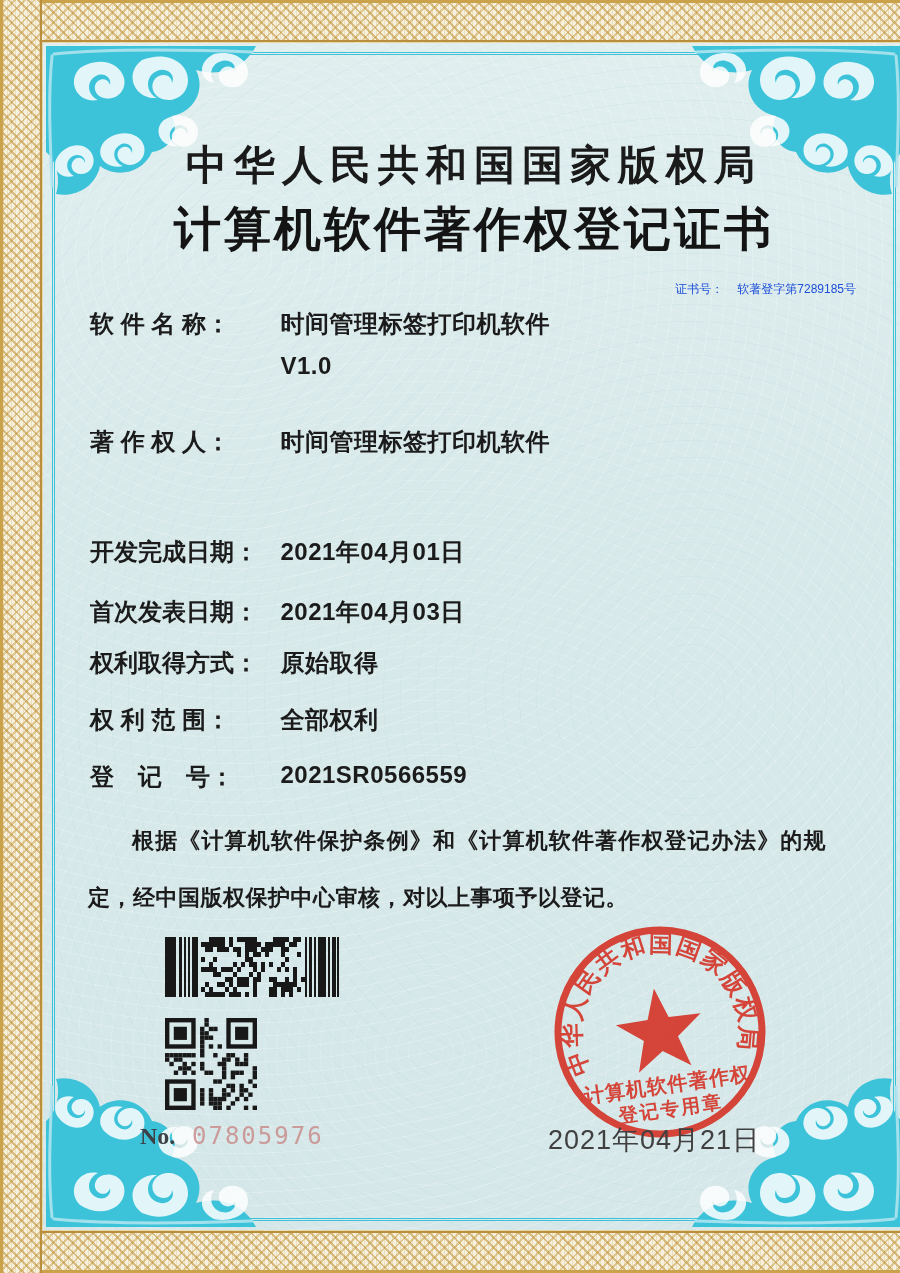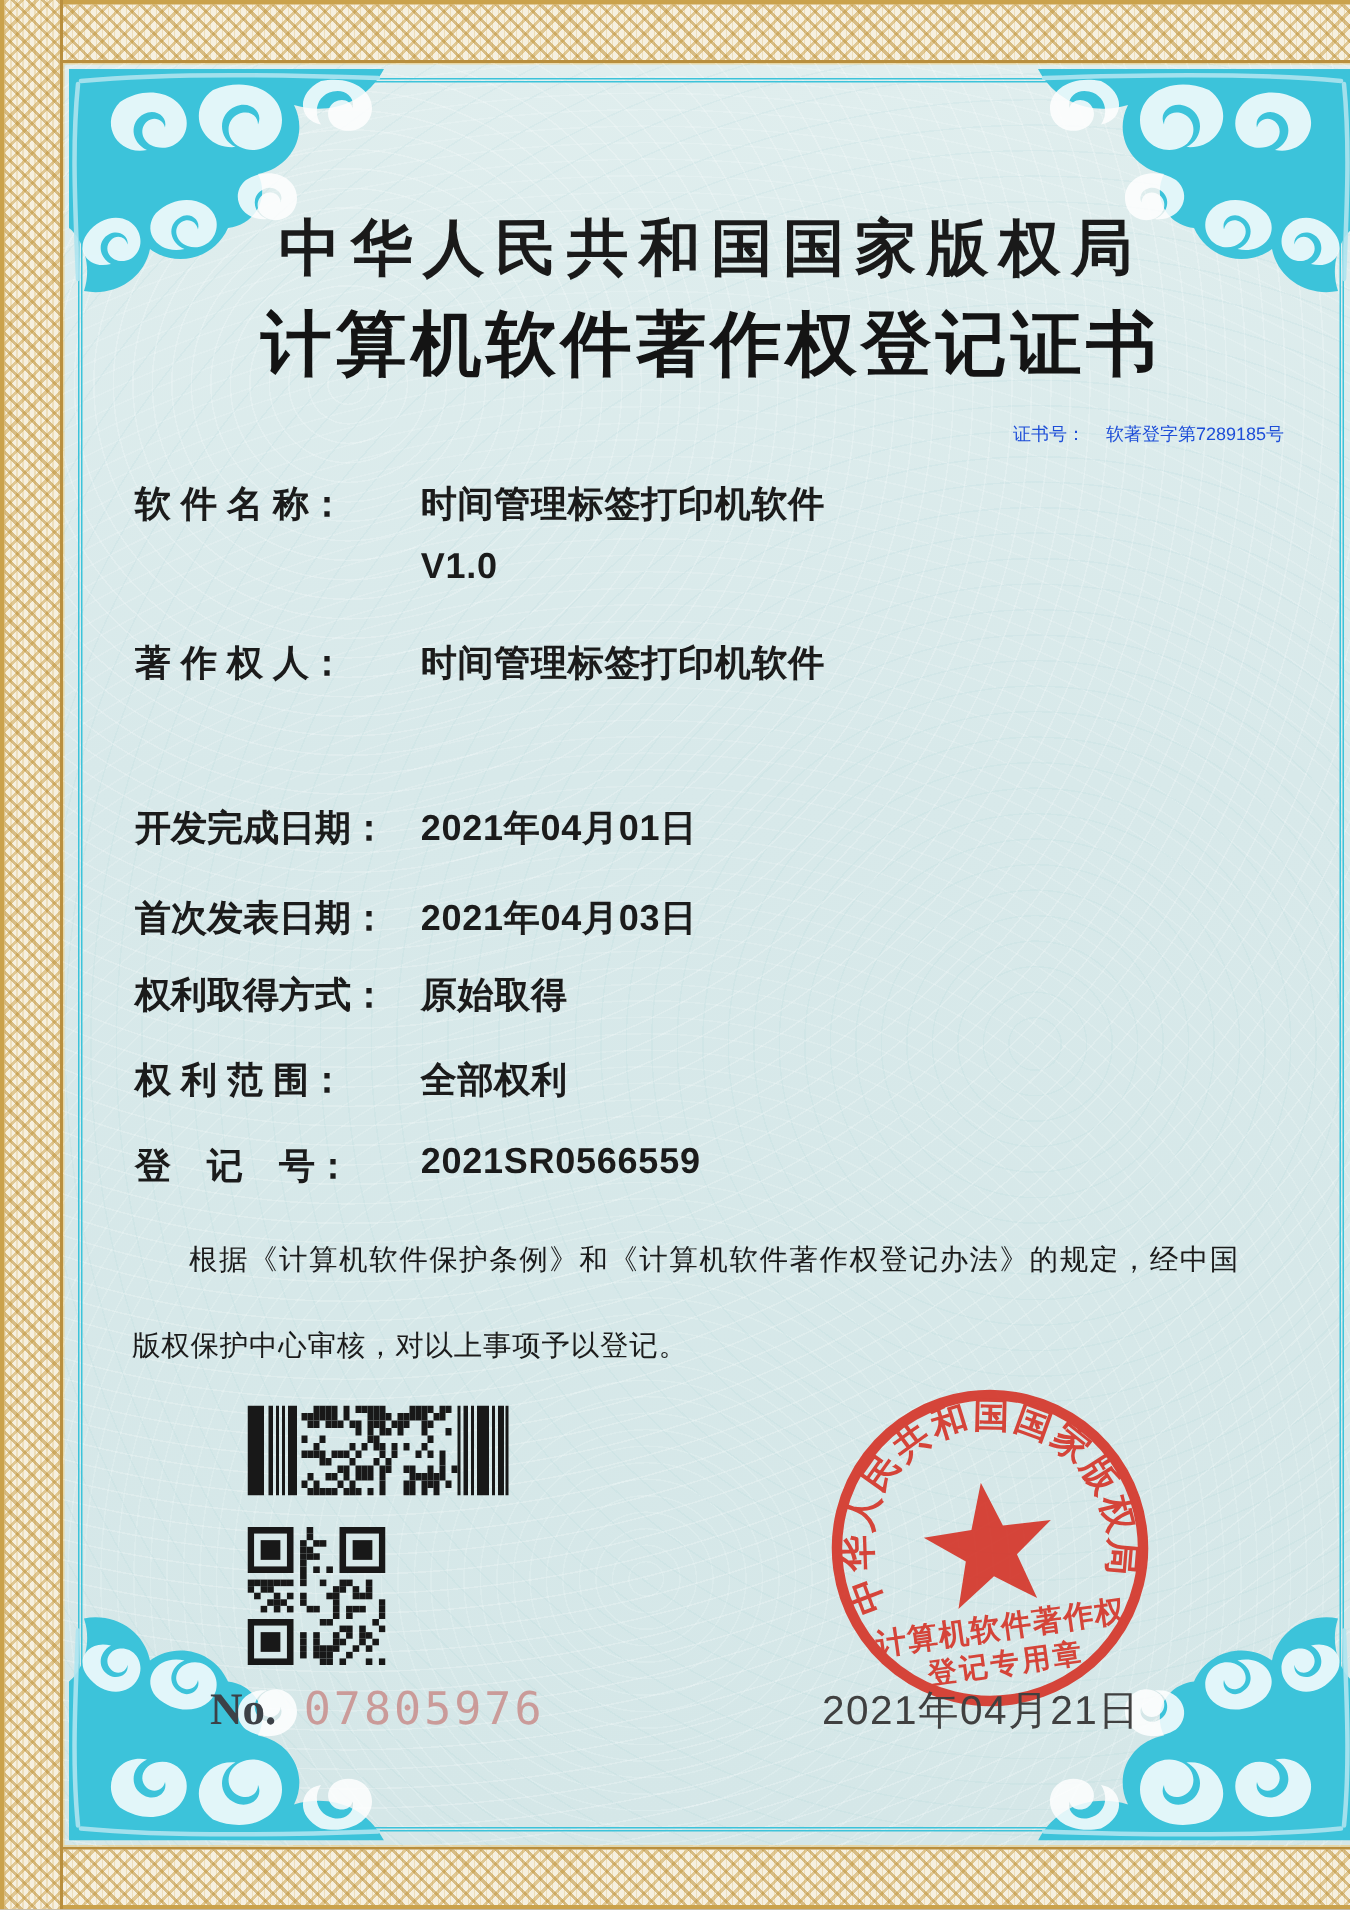--- a/index.html
+++ b/index.html
@@ -43,26 +43,26 @@
     font-size:41px;font-weight:700;color:#1a1a1a;letter-spacing:7px;}
   .cert-title{position:absolute;left:0;right:0;top:198px;text-align:center;
     font-size:47px;font-weight:800;color:#141414;letter-spacing:3px;}
   .certno-row{position:absolute;right:92px;top:281px;font-size:12px;font-weight:400;color:#1d4ed8;}
   .certno-row .lbl{margin-right:14px;}
   .field-row{position:absolute;left:90px;color:#1b1b1b;}
   .field-row .f-label{display:inline-block;width:178px;font-size:24px;font-weight:700;vertical-align:top;}
   .field-row .f-value{display:inline-block;margin-left:8px;font-size:24px;font-weight:600;letter-spacing:.5px;vertical-align:top;}
   .f-value .v2{display:block;margin-top:12px;}
   .statement{position:absolute;left:88px;top:812px;width:738px;
-    font-size:19px;font-weight:400;color:#1b1b1b;line-height:57px;
+    font-size:22px;font-weight:700;color:#1b1b1b;line-height:57px;
     text-indent:2em;text-align:justify;letter-spacing:.5px;}
   
   .barcode{position:absolute;left:165px;top:937px;}
   .qrcode{position:absolute;left:165px;top:1018px;}
-  .serial{position:absolute;left:140px;top:1122px;font-size:30px;}
+  .serial{position:absolute;left:140px;top:1122px;font-size:24px;}
   .serial .no{color:#3c4147;font-weight:600;font-family:"Liberation Serif","DejaVu Serif",serif;}
   .serial .num{color:#c98e8c;font-family:"DejaVu Sans Mono",monospace;letter-spacing:2px;margin-left:10px;opacity:.85;}
   
   .stamp{position:absolute;left:548px;top:920px;width:224px;height:224px;transform:rotate(-8deg);opacity:.92;}
   .issue-date{position:absolute;left:548px;top:1122px;font-size:27px;font-weight:400;color:#404040;letter-spacing:1px;z-index:5;}
 </style>
 </head>
 <body>
 
 <div class="page">
@@ -110,21 +110,21 @@
       </svg>
   </div>
 
   <div class="authority">中华人民共和国国家版权局</div>
   <div class="cert-title">计算机软件著作权登记证书</div>
 
   <div class="certno-row">
     <span class="lbl">证书号：</span><span>软著登字第7289185号</span>
   </div>
 
-  <div class="field-row" style="top:320px">
+  <div class="field-row" style="top:308px">
     <span class="f-label">软 件 名 称：</span>
     <span class="f-value"><span>时间管理标签打印机软件</span><span class="v2">V1.0</span></span>
   </div>
   <div class="field-row" style="top:426px">
     <span class="f-label">著 作 权 人：</span>
     <span class="f-value">时间管理标签打印机软件</span>
   </div>
   <div class="field-row" style="top:536px">
     <span class="f-label">开发完成日期：</span>
     <span class="f-value">2021年04月01日</span>

